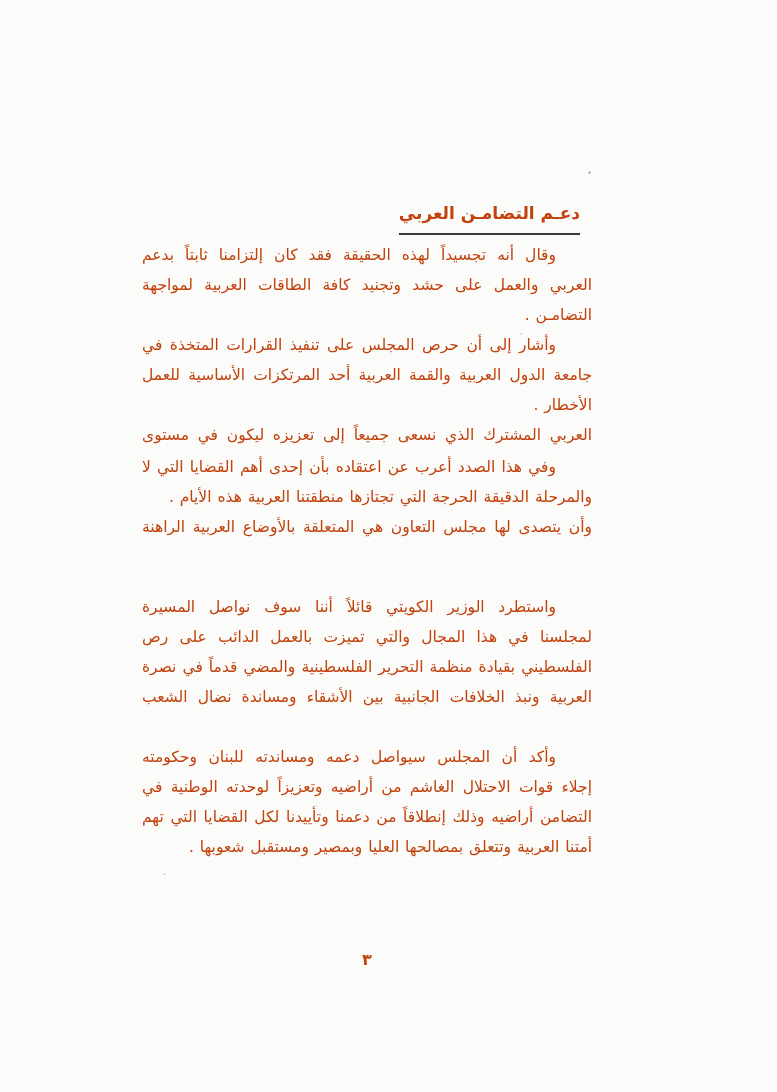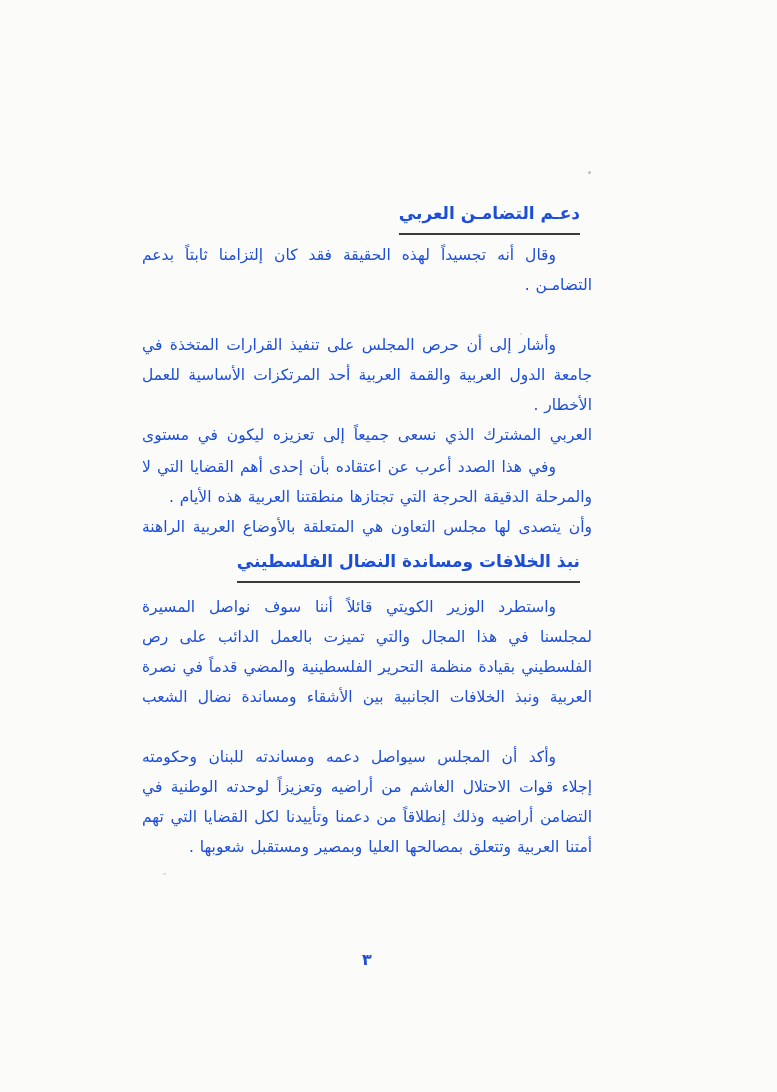--- a/index.html
+++ b/index.html
@@ -7,21 +7,21 @@
     padding: 0;
     background: #fbfbf9;
   }
   .page {
     position: relative;
     width: 777px;
     height: 1092px;
     background: #fbfbf9;
     font-family: "DejaVu Sans", sans-serif;
     direction: rtl;
-    color: #1d4ed8;
+    color: #c2410c;
     overflow: hidden;
   }
   .block {
     position: absolute;
     left: 142px;
     width: 450px;
   }
   .line {
     font-size: 15.5px;
     line-height: 30px;
@@ -80,39 +80,37 @@
   <div class="speck s1"></div>
   <div class="speck s2"></div>
   <div class="speck s3"></div>
 
   <div class="heading" style="top:200px">
     <span class="htext">دعـم التضامـن العربي</span>
   </div>
 
   <div class="block" style="top:240px">
     <div class="line first">وقال أنه تجسيداً لهذه الحقيقة فقد كان إلتزامنا ثابتاً بدعم التضامن</div>
+    <div class="line">العربي والعمل على حشد وتجنيد كافة الطاقات العربية لمواجهة</div>
     <div class="line last">التضامـن .</div>
   </div>
 
   <div class="block" style="top:330px">
     <div class="line first">وأشار إلى أن حرص المجلس على تنفيذ القرارات المتخذة في نطاق</div>
     <div class="line">جامعة الدول العربية والقمة العربية أحد المرتكزات الأساسية للعمل</div>
     <div class="line last">الأخطار .</div>
     <div class="line">العربي المشترك الذي نسعى جميعاً إلى تعزيزه ليكون في مستوى</div>
   </div>
 
   <div class="block" style="top:452px">
     <div class="line first">وفي هذا الصدد أعرب عن اعتقاده بأن إحدى أهم القضايا التي لا بد</div>
     <div class="line last">والمرحلة الدقيقة الحرجة التي تجتازها منطقتنا العربية هذه الأيام .</div>
     <div class="line">وأن يتصدى لها مجلس التعاون هي المتعلقة بالأوضاع العربية الراهنة</div>
   </div>
 
-  <div class="heading" style="top:548px">
-    <span class="htext">نبذ الخلافات ومساندة النضال الفلسطيني</span>
-  </div>
 
   <div class="block" style="top:592px">
     <div class="line first">واستطرد الوزير الكويتي قائلاً أننا سوف نواصل المسيرة المخلصة</div>
     <div class="line">لمجلسنا في هذا المجال والتي تميزت بالعمل الدائب على رص الصفوف</div>
     <div class="line">الفلسطيني بقيادة منظمة التحرير الفلسطينية والمضي قدماً في نصرة</div>
     <div class="line">العربية ونبذ الخلافات الجانبية بين الأشقاء ومساندة نضال الشعب</div>
   </div>
 
   <div class="block" style="top:742px">
     <div class="line first">وأكد أن المجلس سيواصل دعمه ومساندته للبنان وحكومته الرامية إلى</div>

